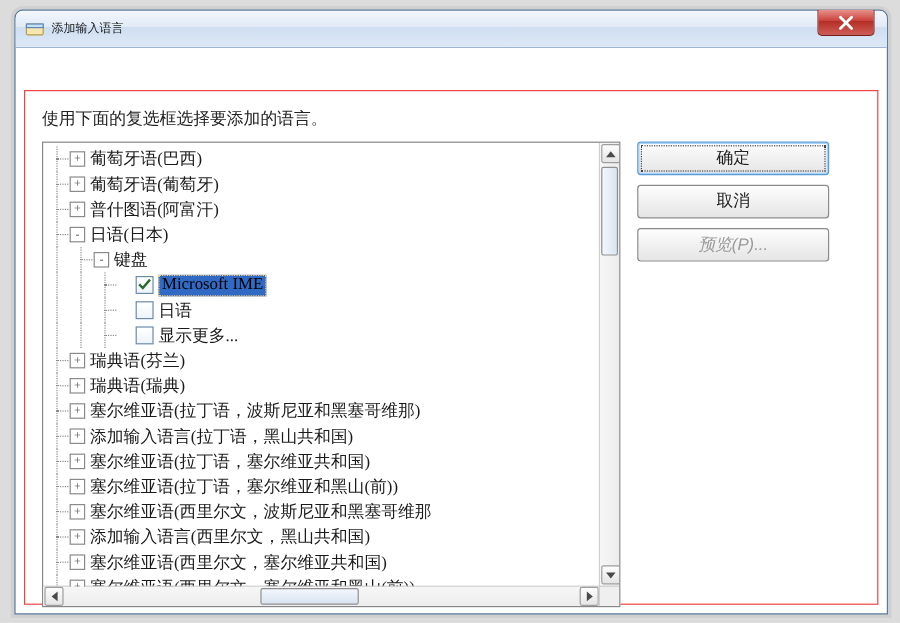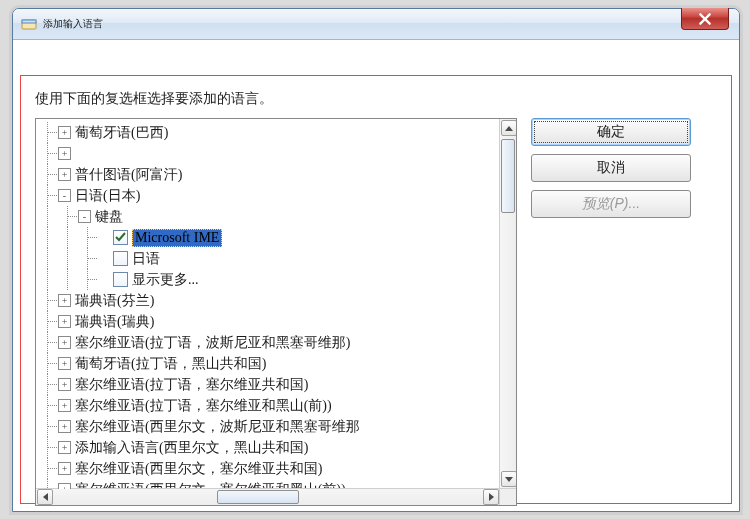--- a/index.html
+++ b/index.html
@@ -66,20 +66,21 @@
         <div class="treebox">
           <div class="treeinner" id="treeinner">
               <div class="row">
                 <span class="ind vline hline"></span>
                 <span class="exp">+</span>
                 <span class="lbl">葡萄牙语(巴西)</span>
               </div>
               <div class="row">
                 <span class="ind vline hline"></span>
                 <span class="exp">+</span>
+                <span class="lbl">葡萄牙语(葡萄牙)</span>
               </div>
               <div class="row">
                 <span class="ind vline hline"></span>
                 <span class="exp">+</span>
                 <span class="lbl">普什图语(阿富汗)</span>
               </div>
               <div class="row">
                 <span class="ind vline hline"></span>
                 <span class="exp">-</span>
                 <span class="lbl">日语(日本)</span>
@@ -129,21 +130,21 @@
                 <span class="lbl">瑞典语(瑞典)</span>
               </div>
               <div class="row">
                 <span class="ind vline hline"></span>
                 <span class="exp">+</span>
                 <span class="lbl">塞尔维亚语(拉丁语，波斯尼亚和黑塞哥维那)</span>
               </div>
               <div class="row">
                 <span class="ind vline hline"></span>
                 <span class="exp">+</span>
-                <span class="lbl">葡萄牙语(拉丁语，黑山共和国)</span>
+                <span class="lbl">添加输入语言(拉丁语，黑山共和国)</span>
               </div>
               <div class="row">
                 <span class="ind vline hline"></span>
                 <span class="exp">+</span>
                 <span class="lbl">塞尔维亚语(拉丁语，塞尔维亚共和国)</span>
               </div>
               <div class="row">
                 <span class="ind vline hline"></span>
                 <span class="exp">+</span>
                 <span class="lbl">塞尔维亚语(拉丁语，塞尔维亚和黑山(前))</span>

